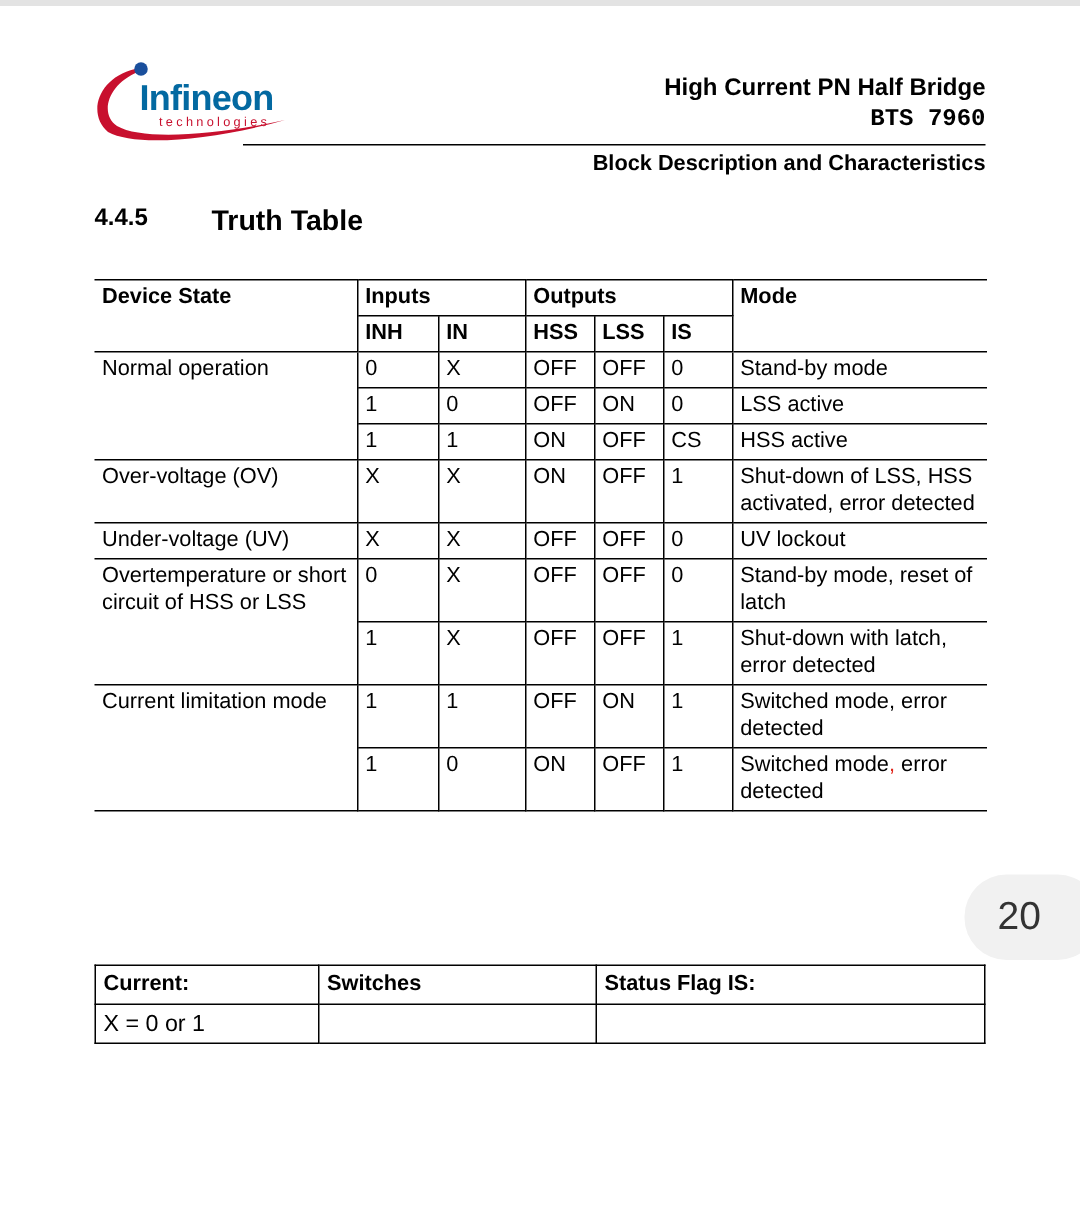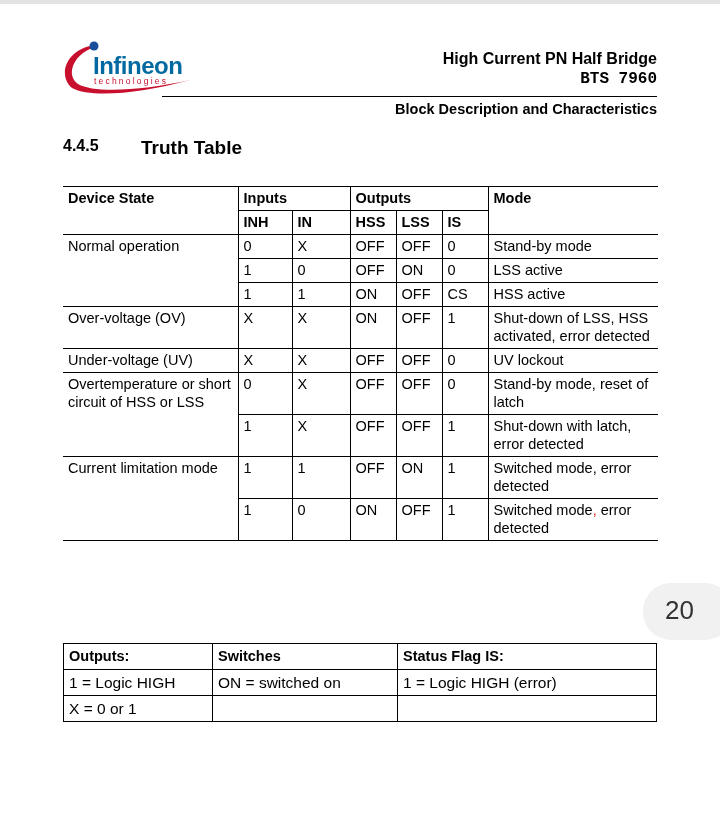--- a/index.html
+++ b/index.html
@@ -4,21 +4,21 @@
 <style>
   html, body { margin: 0; padding: 0; }
   body {
     width: 720px; height: 821px; background: #ffffff; position: relative; overflow: hidden;
     font-family: "Liberation Sans", sans-serif; color: #000;
   }
   .topbar { position: absolute; left: 0; top: 0; width: 720px; height: 4px; background: #e3e3e3; }
 
   .logo { position: absolute; left: 60px; top: 38px; width: 140px; height: 60px; }
   .logo-text { position: absolute; left: 33px; top: 14px; font-size: 24px; font-weight: bold; color: #0369a1; letter-spacing: -0.5px; }
-  .logo-sub { position: absolute; left: 34px; top: 38px; font-size: 8.5px; color: #c8102e; letter-spacing: 2.2px; }
+  .logo-sub { position: absolute; left: 46px; top: 38px; font-size: 8.5px; color: #c8102e; letter-spacing: 2.2px; }
 
   .hdr-line { position: absolute; left: 162px; top: 96px; width: 495px; height: 1px; background: #000; }
   .hdr-title { position: absolute; right: 63px; top: 50px; font-size: 16px; font-weight: bold; text-align: right; }
   .hdr-part { position: absolute; right: 63px; top: 70px; font-size: 16px; font-weight: bold; text-align: left; font-family: Liberation Mono, monospace; }
   .hdr-sub { position: absolute; right: 63px; top: 101px; font-size: 14.5px; font-weight: bold; text-align: right; }
 
   .sec-num { position: absolute; left: 63px; top: 137px; font-size: 16px; font-weight: bold; }
   .sec-title { position: absolute; left: 141px; top: 137px; font-size: 19px; font-weight: bold; }
 
   table { border-collapse: collapse; position: absolute; font-size: 14.5px; }
@@ -175,28 +175,23 @@
 <div class="page-badge">20</div>
 
 <table class="legend">
   <colgroup>
       <col style="width:149px">
       <col style="width:185px">
       <col>
     </colgroup>
   <tbody>
       <tr class="th">
-    <td>Outputs:</td>
+    <td>Current:</td>
     <td>Switches</td>
     <td>Status Flag IS:</td>
-  </tr>
-  <tr>
-    <td>1 = Logic HIGH</td>
-    <td>ON = switched on</td>
-    <td>1 = Logic HIGH (error)</td>
   </tr>
   <tr>
     <td>X = 0 or 1</td>
     <td></td>
     <td></td>
   </tr>
 </tbody>
   </table>
 
 </body></html>

